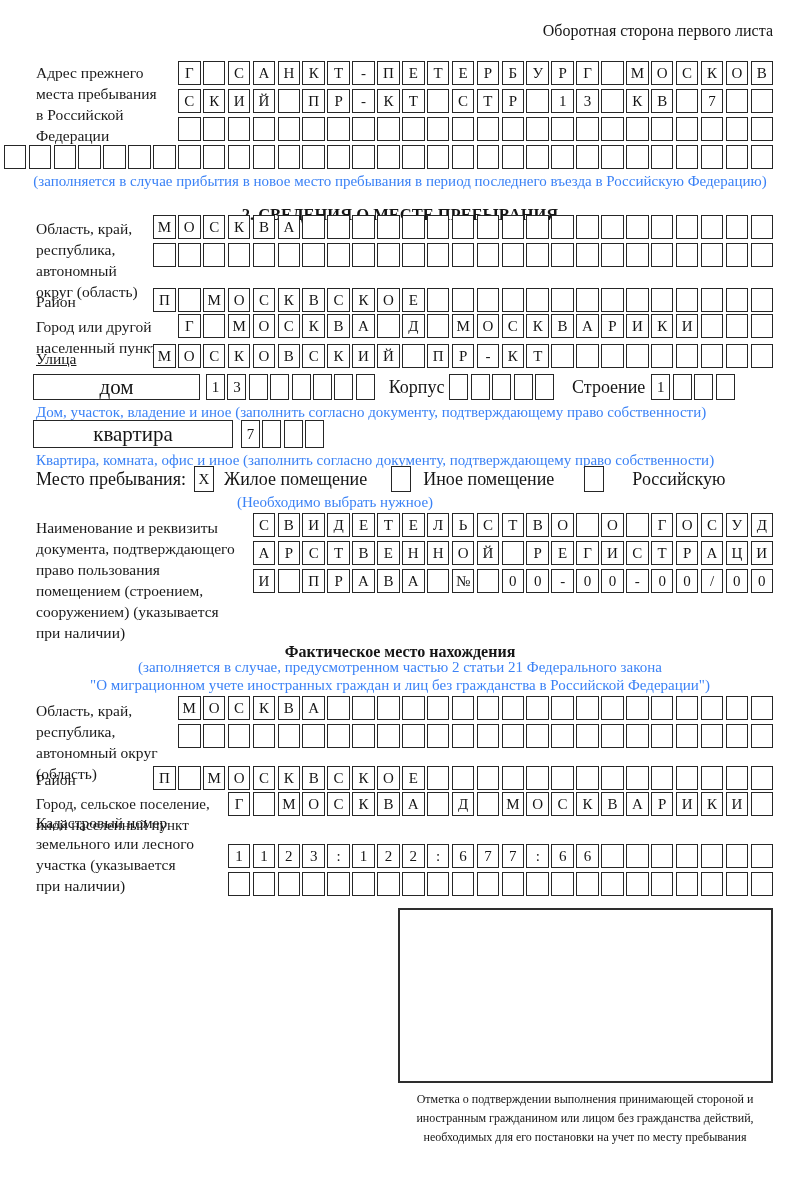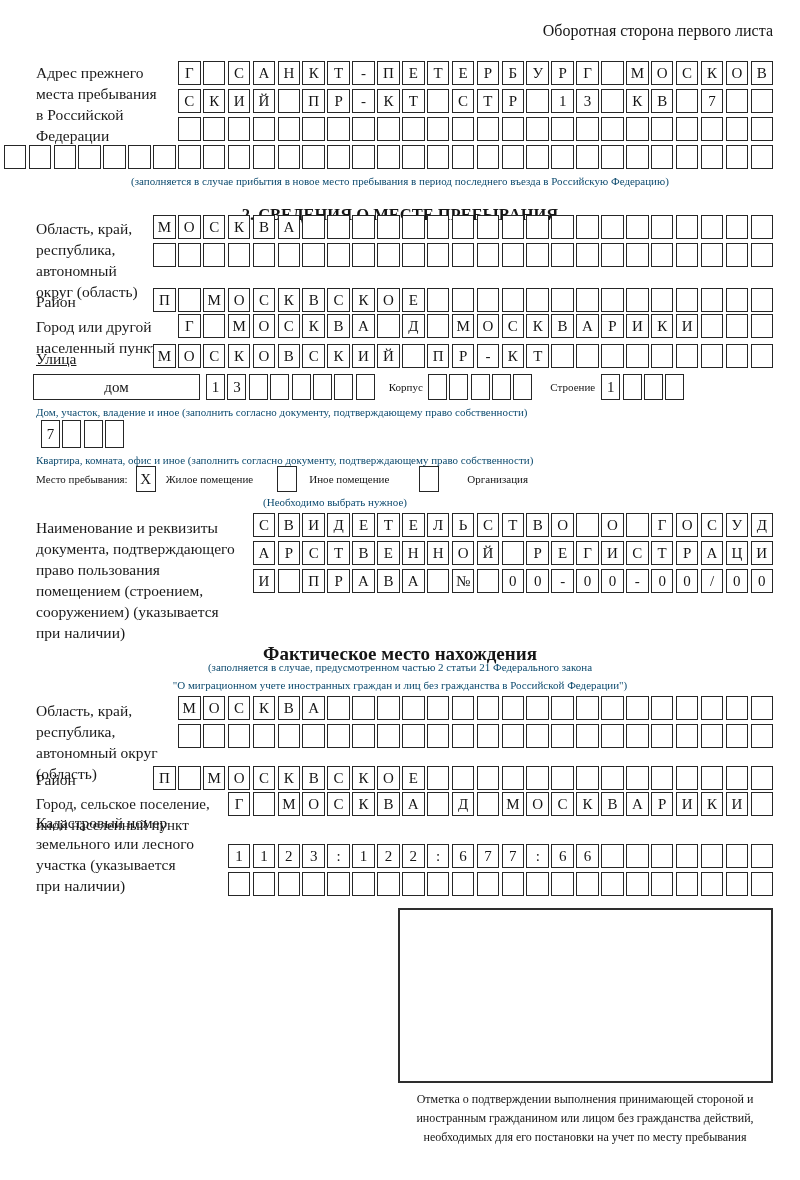--- a/index.html
+++ b/index.html
@@ -4,45 +4,45 @@
 <style>
   * { box-sizing: border-box; }
   html,body { margin:0; padding:0; }
   body {
     width:800px; height:1180px; position:relative; overflow:hidden;
     background:#ffffff; color:#151515;
     font-family:"Liberation Serif", serif;
   }
   .abs { position:absolute; }
   .flabel { font-size:15.5px; line-height:21px; color:#1a1a1a; }
-  .cap { font-size:11px; line-height:17px; color:#0c4a6e; }
+  .cap { font-size:15px; line-height:17px; color:#3b82f6; }
   .center { text-align:center; }
   .bold { font-weight:bold;margin-top:12px; }
   .boxrow { display:flex; gap:2.4px; }
   .cell {
     flex:none; width:22.5px; height:24px; border:1.7px solid #262626;
     display:flex; align-items:center; justify-content:center;
     font-size:15px; line-height:1; background:#fff;
   }
   .sm .cell { width:19px; }
   .h26 .cell { height:26px; }
   .h28 .cell { height:28px; }
   .widebox {
     flex:none; border:1.7px solid #262626; background:#fff;
-    display:flex; align-items:center; justify-content:center; font-size:15px;
+    display:flex; align-items:center; justify-content:center; font-size:21px;
   }
   .hrow { display:flex; align-items:center; }
-  .inlbl { font-size:11px; white-space:nowrap; }
+  .inlbl { font-size:18px; white-space:nowrap; }
   .checkbox {
     flex:none; width:20px; height:26px; border:1.7px solid #262626;
     display:flex; align-items:center; justify-content:center; font-size:15px; background:#fff;
   }
   .stamp-box { border:2px solid #2e2e2e; background:#fff; }
   .title2 { font-size:16.5px; }
-  .title3 { font-size:19px; }
+  .title3 { font-size:16px; }
 </style>
 </head>
 <body>
 
 <div class="abs" style="top:22px; right:27px; font-size:16px;">Оборотная сторона первого листа</div>
 
 <div class="abs flabel" style="top:62px; left:36px; width:130px;">Адрес прежнего места пребывания в Российской Федерации</div>
 <div class="abs boxrow" style="top:61px; right:27px;">
     <span class="cell">Г</span>
     <span class="cell"></span>
@@ -324,37 +324,38 @@
   <div class="boxrow sm h26" style="margin-left:6px;">
       <span class="cell">1</span>
       <span class="cell"></span>
       <span class="cell"></span>
       <span class="cell"></span>
     </div>
 </div>
 <div class="abs cap" style="top:404px; left:36px;">Дом, участок, владение и иное (заполнить согласно документу, подтверждающему право собственности)</div>
 
 <div class="abs hrow" style="top:420px; left:33px;">
+  <div class="widebox" style="width:200px; height:28px;">квартира</div>
   <div class="boxrow sm h28" style="margin-left:8px;">
       <span class="cell">7</span>
       <span class="cell"></span>
       <span class="cell"></span>
       <span class="cell"></span>
     </div>
 </div>
 <div class="abs cap" style="top:452px; left:36px;">Квартира, комната, офис и иное (заполнить согласно документу, подтверждающему право собственности)</div>
 
 <div class="abs hrow" style="top:466px; left:36px;">
   <span class="inlbl">Место пребывания:</span>
   <span class="checkbox" style="margin-left:8px;">X</span>
   <span class="inlbl" style="margin-left:10px;text-align:center;">Жилое помещение</span>
   <span class="checkbox" style="margin-left:24px;"></span>
   <span class="inlbl" style="margin-left:12px;">Иное помещение</span>
   <span class="checkbox" style="margin-left:30px;"></span>
-  <span class="inlbl" style="margin-left:28px;">Организация</span>
+  <span class="inlbl" style="margin-left:28px;">Российскую</span>
 </div>
 <div class="abs cap center" style="top:494px; left:170px; width:330px;">(Необходимо выбрать нужное)</div>
 
 <div class="abs flabel" style="top:517px; left:36px; width:205px;">Наименование и реквизиты документа, подтверждающего право пользования помещением (строением, сооружением) (указывается при наличии)</div>
 <div class="abs boxrow" style="top:513px; right:27px;">
     <span class="cell">С</span>
     <span class="cell">В</span>
     <span class="cell">И</span>
     <span class="cell">Д</span>
     <span class="cell">Е</span>

